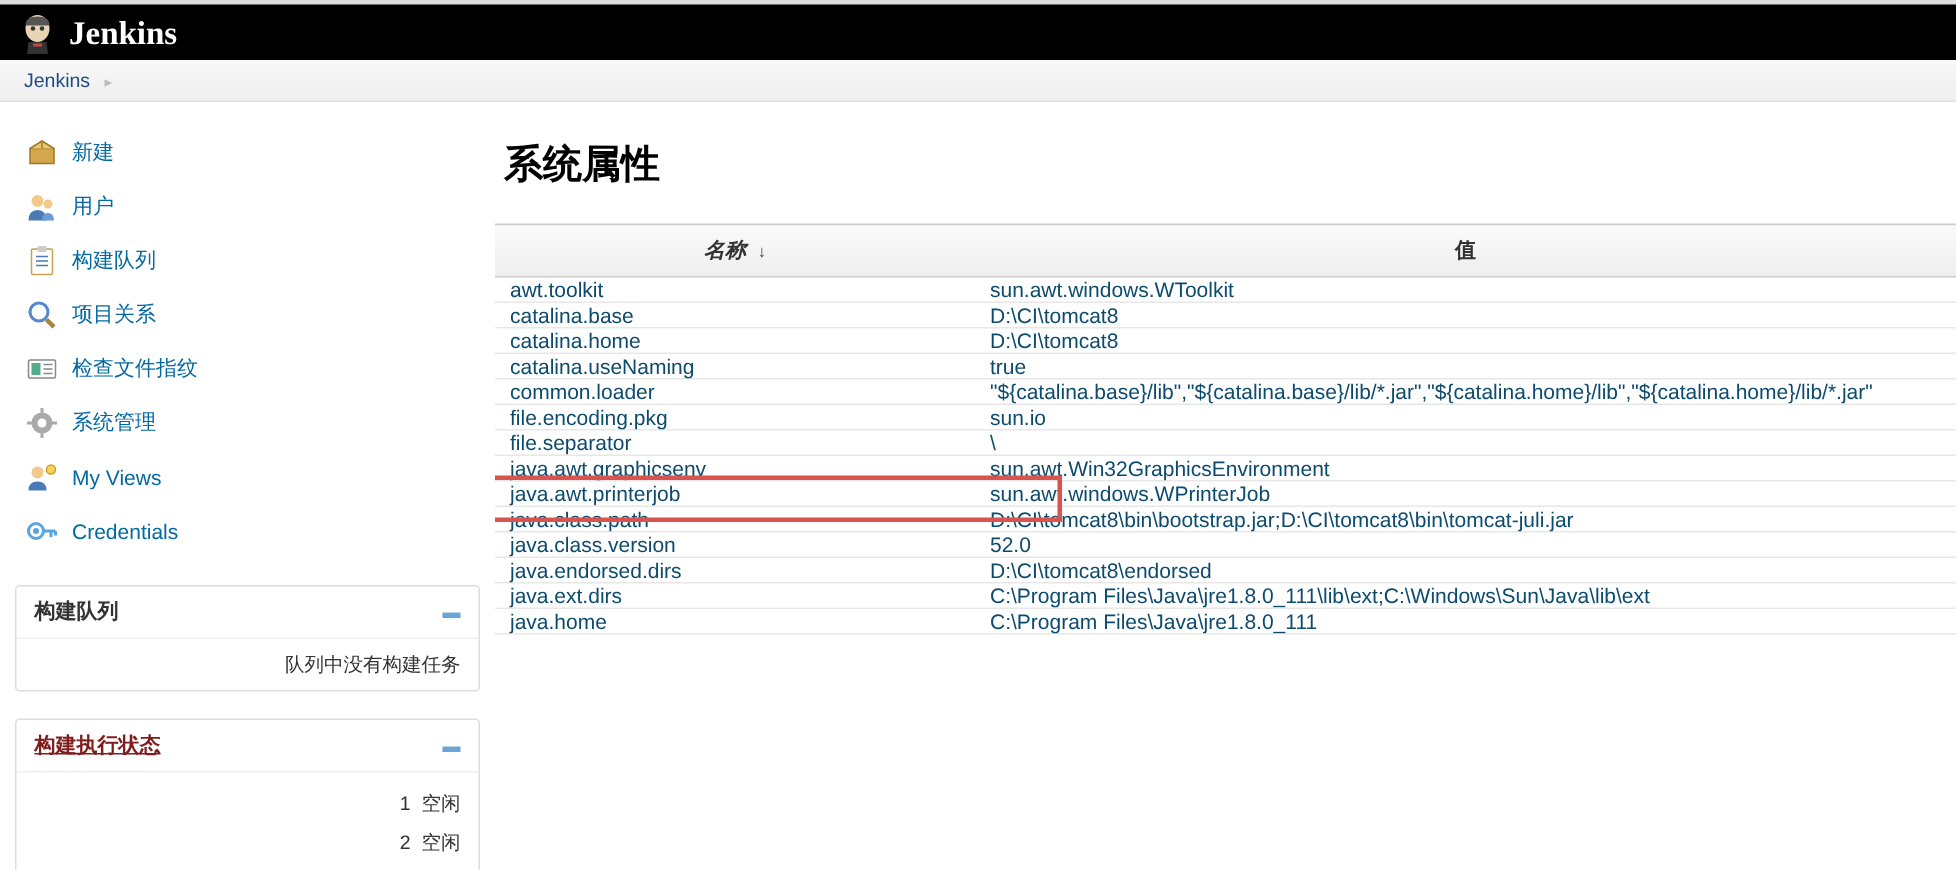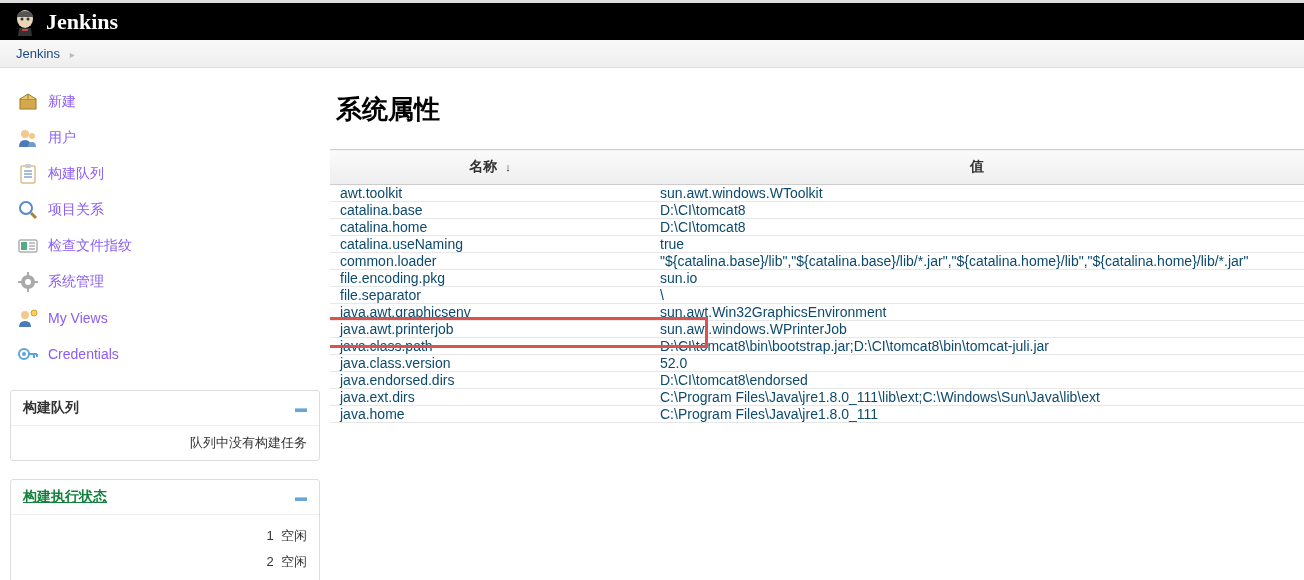--- a/index.html
+++ b/index.html
@@ -39,38 +39,38 @@
       padding: 16px 10px 10px 10px;
       flex-shrink: 0;
     }
     .sidebar-item {
       display: flex;
       align-items: center;
       padding: 6px 6px;
       font-size: 14px;
       cursor: pointer;
     }
-    .sidebar-item a { color: #8b5cf6; text-decoration: none; }
+    .sidebar-item a { color: #0369a1; text-decoration: none; }
     .sidebar-icon { width: 24px; height: 24px; margin-right: 8px; display: flex; align-items: center; justify-content: center; }
     
     .sidebar-panel {
       margin-top: 18px;
       border: 1px solid #ddd;
       border-radius: 3px;
     }
     .sidebar-panel-header {
       display: flex;
       justify-content: space-between;
       align-items: center;
       padding: 8px 12px;
       border-bottom: 1px solid #eee;
       font-weight: bold;
       font-size: 14px;
     }
-    .sidebar-panel-header.linked a { color: #15803d; text-decoration: underline; text-align: right; }
+    .sidebar-panel-header.linked a { color: #7f1d1d; text-decoration: underline; text-align: right; }
     .sidebar-panel-body { padding: 8px 12px; font-size: 13px; text-align: right; }
     .collapse-icon { color: #6aa5d8; font-size: 12px; }
     .executor-row { padding: 4px 0; }
     
     .main {
       flex: 1;
       padding: 24px 0 20px 0;
       overflow-x: auto;
     }
     .page-title {
@@ -88,21 +88,21 @@
     }
     .props-table thead th {
       background: linear-gradient(#fafafa, #eee);
       border-top: 1px solid #ccc;
       border-bottom: 1px solid #ccc;
       padding: 8px 10px;
       font-weight: bold;
       text-align: center;
       color: #333;
     }
-    .props-table thead th:first-child { width: 320px; }
+    .props-table thead th:first-child { width: 320px; font-style: italic; }
     .props-table tbody td {
       border-bottom: 1px solid #e7e7e7;
       padding: 0 10px;
       color: #0c4a6e;
       white-space: nowrap;
     }
     .props-table tbody tr.highlighted td {
       position: relative;
     }
     .highlight-box {

